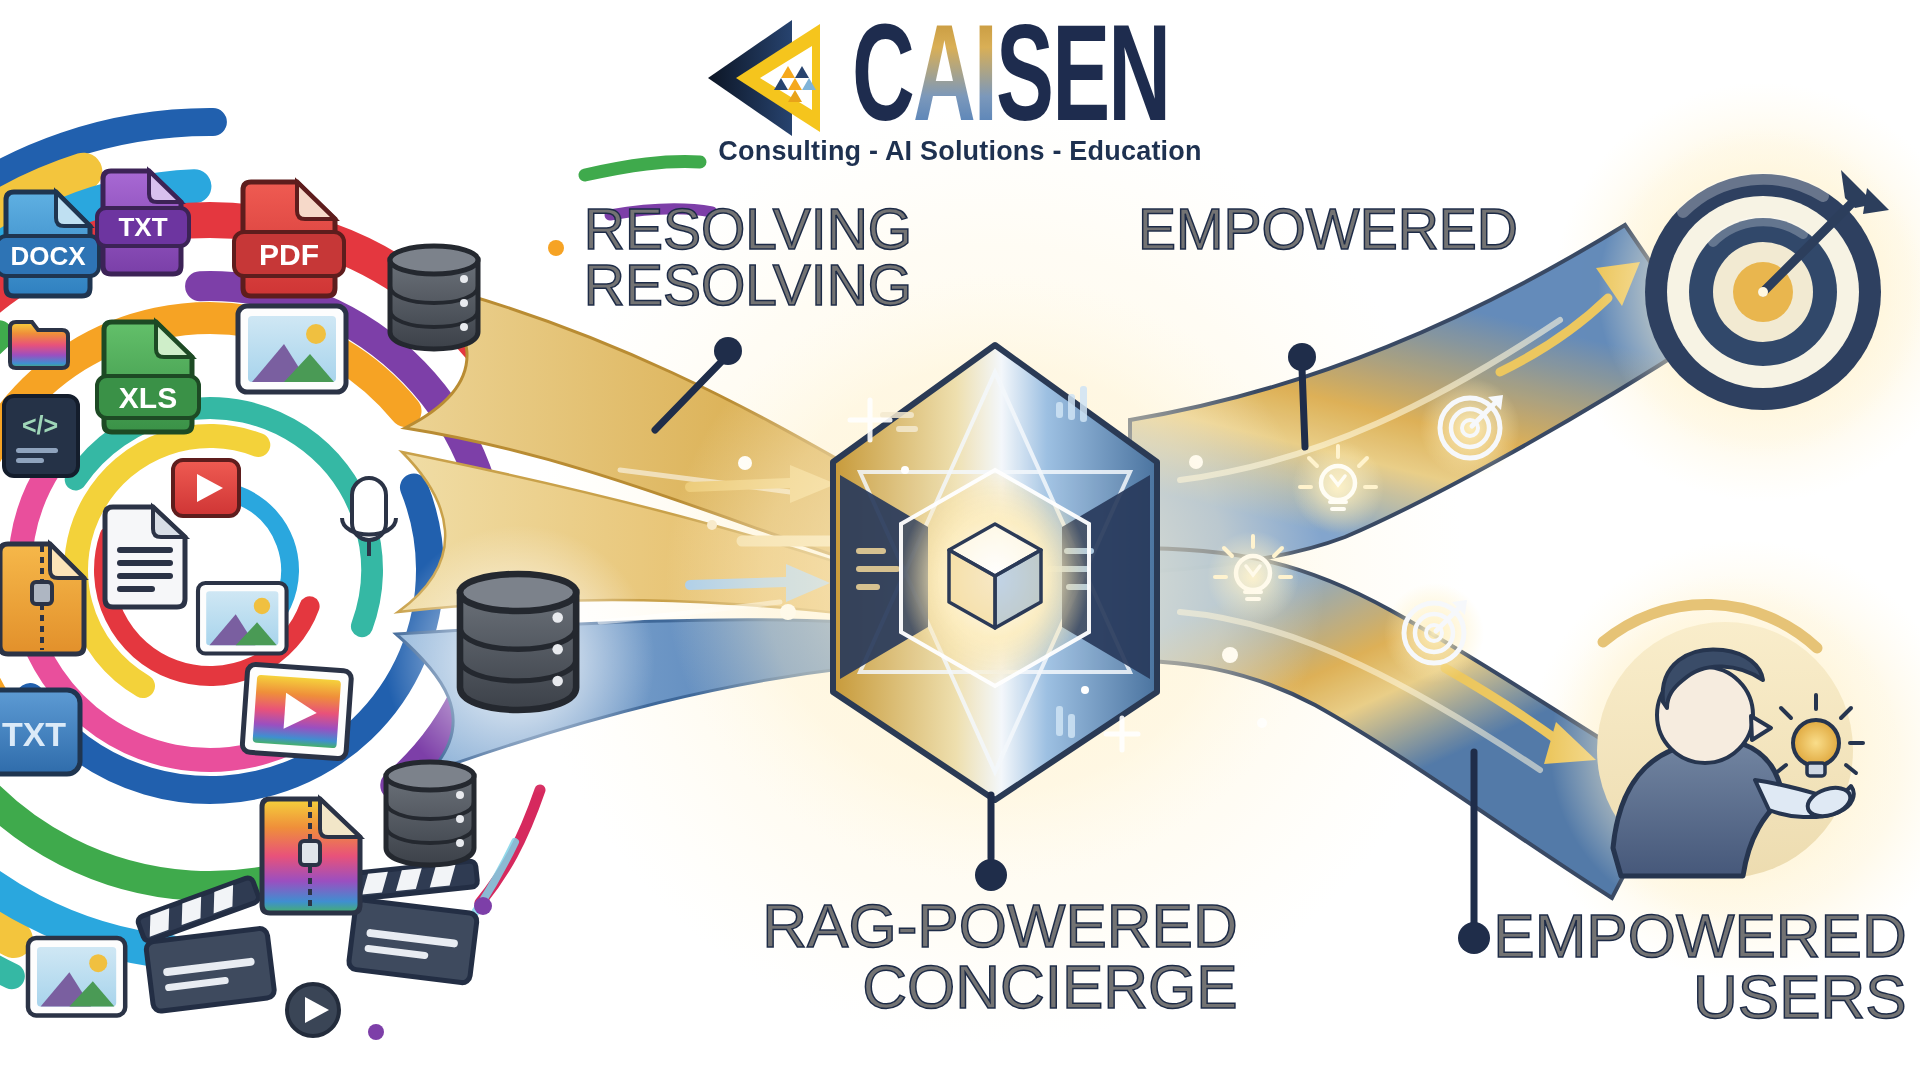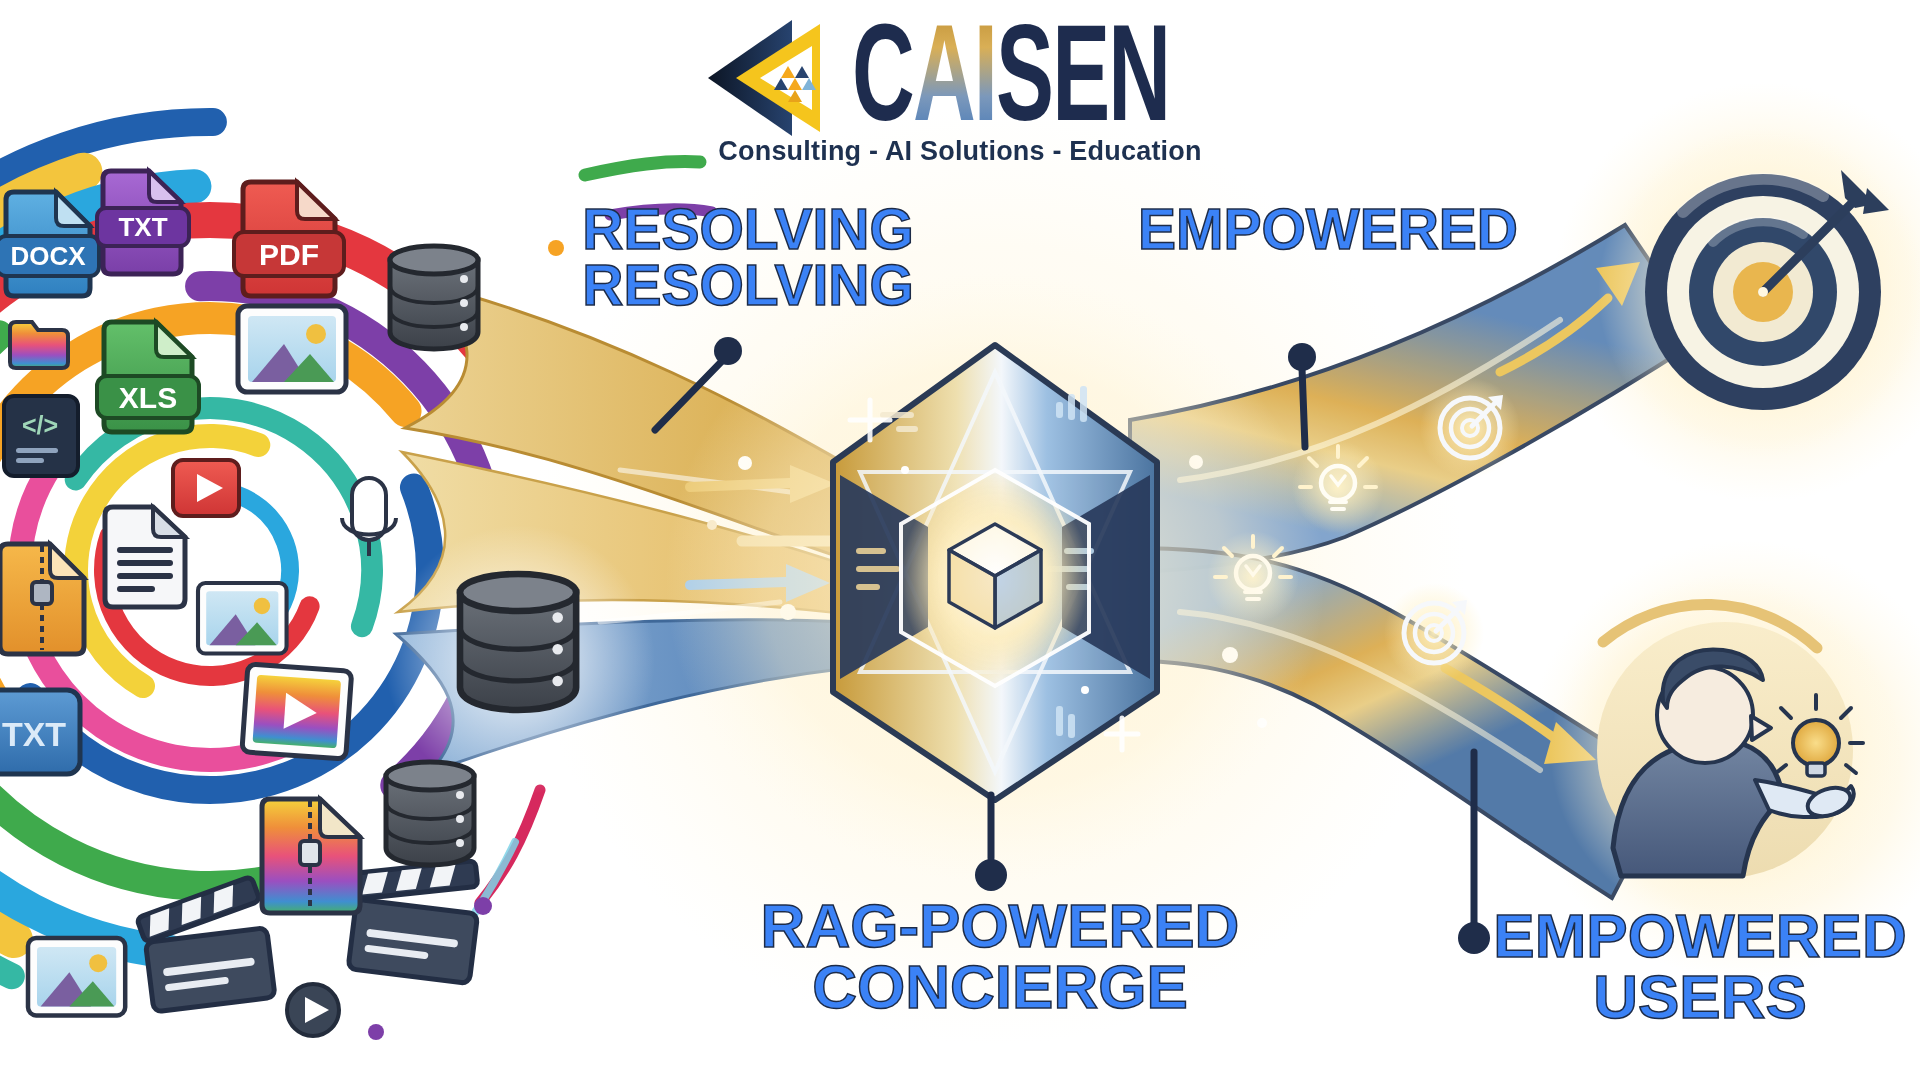--- a/index.html
+++ b/index.html
@@ -1,20 +1,20 @@
 <!DOCTYPE html>
 <html><head>
 <meta charset="utf-8">
 <style>
   html,body{margin:0;padding:0;background:#fff;}
   #stage{position:relative;width:1920px;height:1080px;overflow:hidden;background:#fff;
          font-family:"Liberation Sans",sans-serif;}
   #art{position:absolute;left:0;top:0;}
-  .stage-label{position:absolute;transform:translateX(-50%);text-align:center;
-    font-weight:700;color:#3b82f6;-webkit-text-stroke:1.5px #1d2b47;
+  .stage-label{position:absolute;transform:translateX(-50%);text-align:right;
+    font-weight:400;color:#737373;-webkit-text-stroke:1.5px #1d2b47;
     font-size:57px;line-height:.98;letter-spacing:0px;white-space:nowrap;}
   .stage-label.big{font-size:62px;}
   .logo-chevron{position:absolute;left:698px;top:16px;}
   .wordmark{position:absolute;left:852px;top:8px;height:128px;line-height:128px;
     font-size:138px;font-weight:700;color:#1e2c4e;letter-spacing:-3px;
     transform:scaleX(.63);transform-origin:left center;white-space:nowrap;}
   .wordmark .grad{background:linear-gradient(180deg,#b9882c 0%,#d9af56 34%,#7b98bb 66%,#3e74b6 100%);
     -webkit-background-clip:text;background-clip:text;color:transparent;}
   .tagline{position:absolute;left:960px;top:136px;transform:translateX(-50%);
     font-size:27px;font-weight:700;color:#1e3150;letter-spacing:.2px;white-space:nowrap;}

